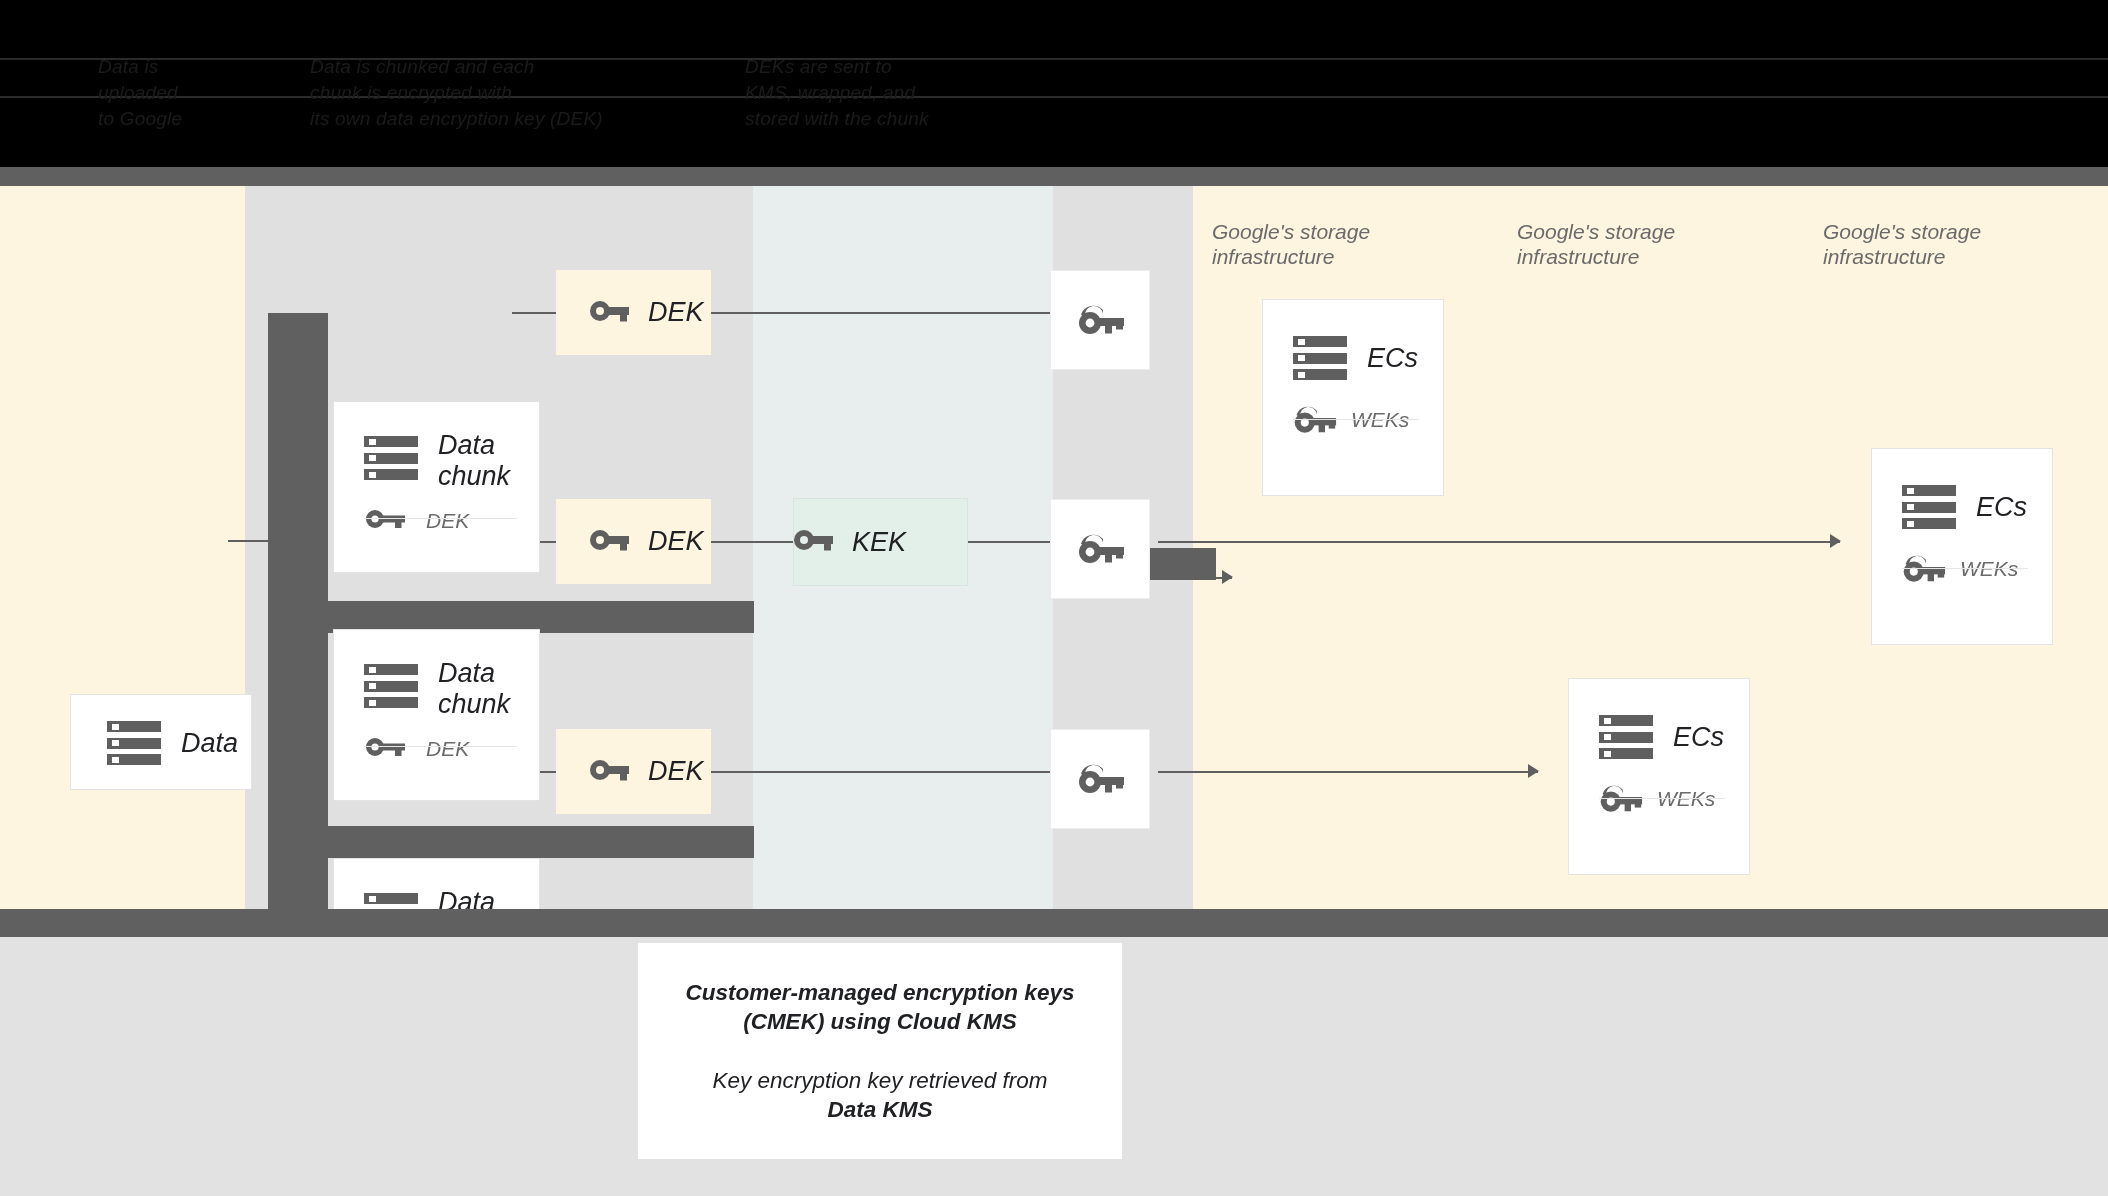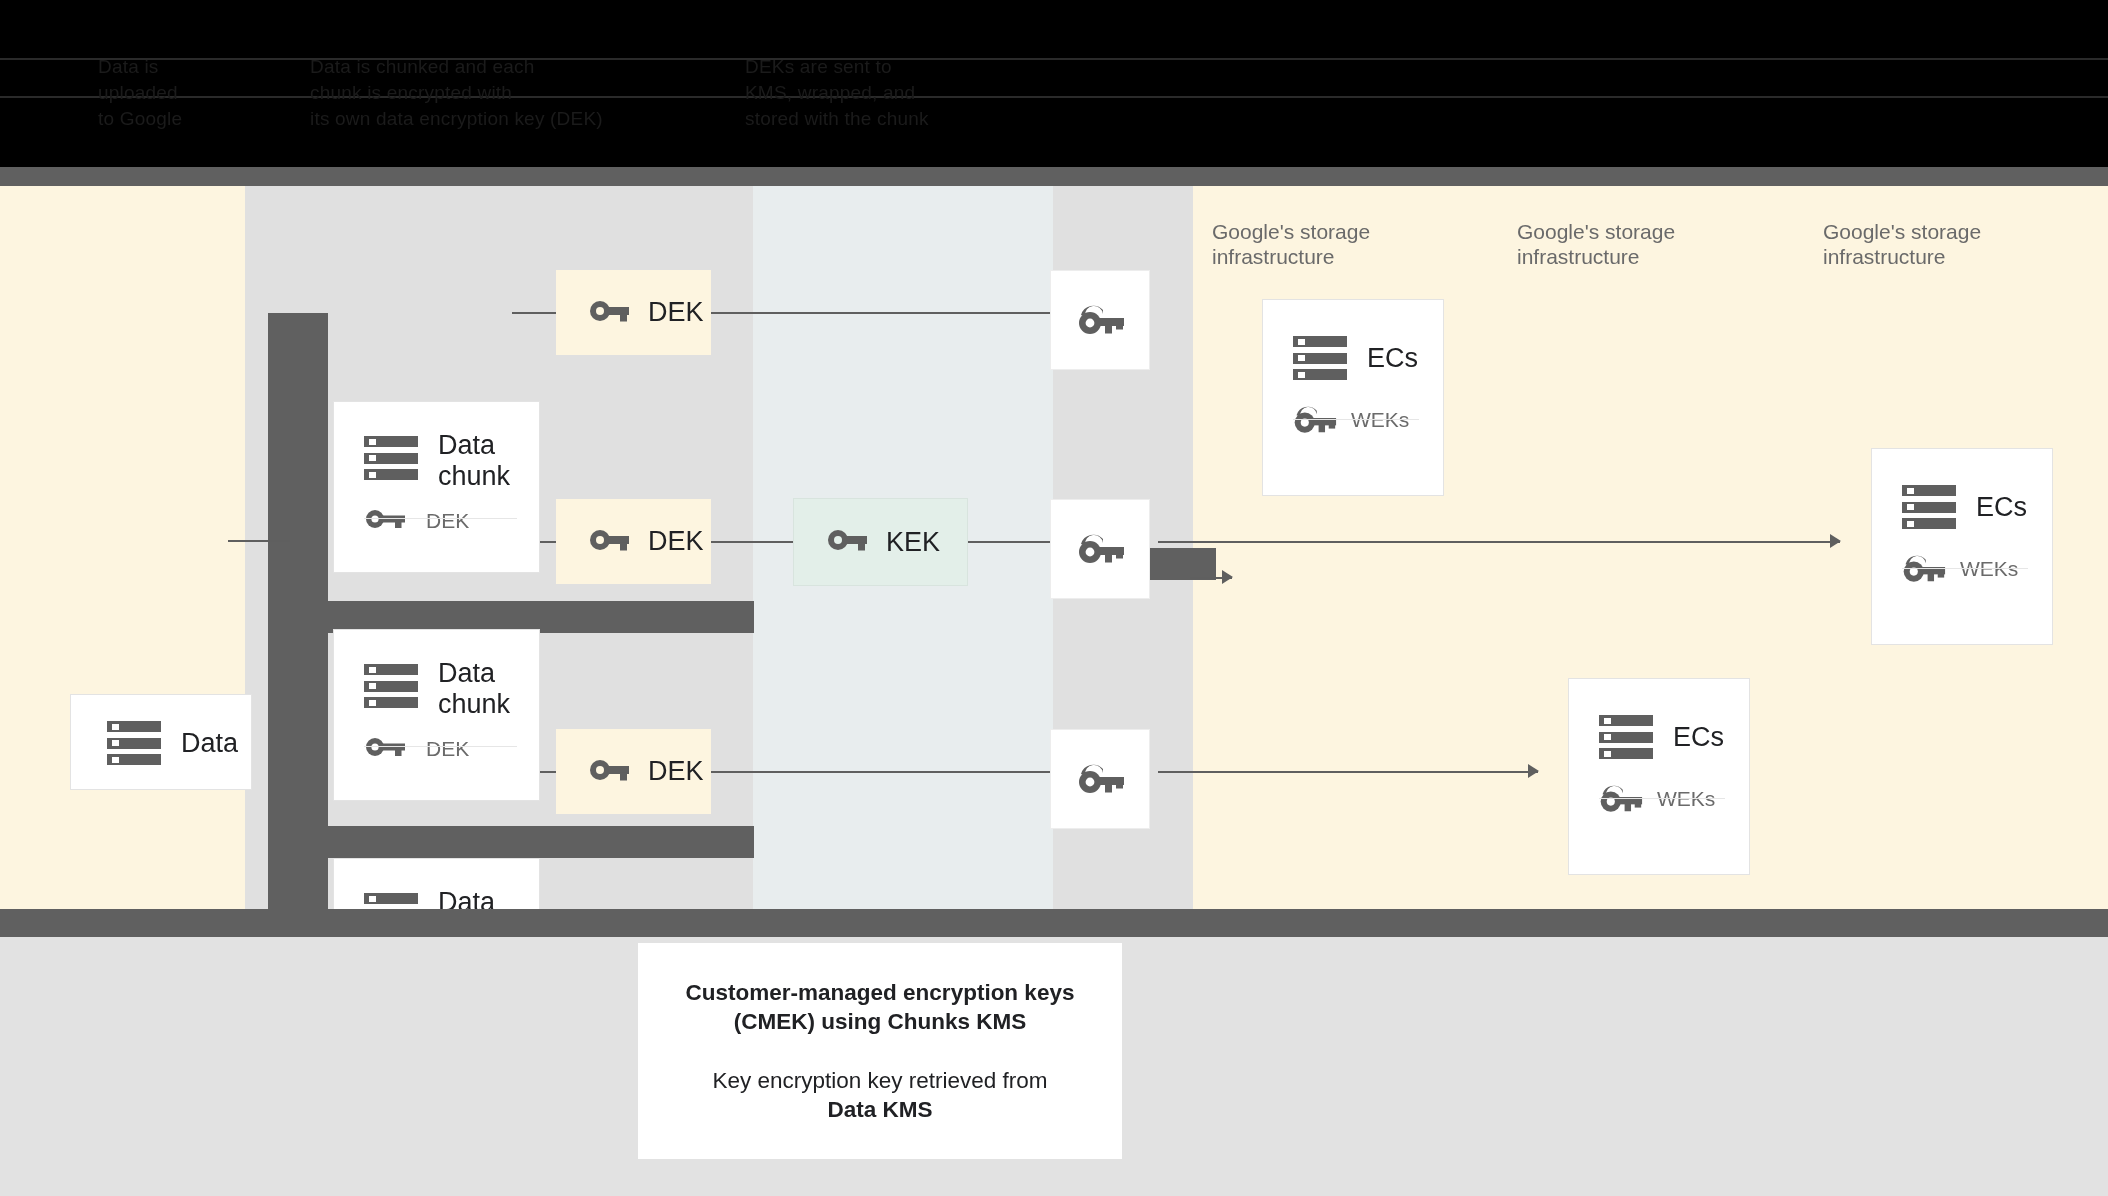--- a/index.html
+++ b/index.html
@@ -2,21 +2,21 @@
 <html><head>
 <meta charset="utf-8">
 <style>
   * { box-sizing: border-box; margin: 0; padding: 0; }
   html, body {
     width: 2108px; height: 1196px;
     background: #ffffff;
     font-family: "Liberation Sans", sans-serif;
     overflow: hidden;
   }
-  #stage { position: relative; width: 2108px; height: 1196px; background:#fdba74; }
+  #stage { position: relative; width: 2108px; height: 1196px; background:#fdba74;font-style:italic; }
 
   
   .header-band {
     position: absolute; left: 0; top: 0; width: 2108px; height: 167px;
     background: #000000; overflow: hidden;
   }
   .hdr-col { position: absolute; color: #1b1b1b; font-size: 19px; line-height: 26px;
              letter-spacing: .2px; white-space: pre-line; }
   .hdr-rule { position:absolute; background:#2a2a2a; height:2px; }
 
@@ -51,21 +51,21 @@
   
   .stack-icon { width:54px; height:44px; display:flex; flex-direction:column; justify-content:space-between; flex:0 0 auto;}
   .stack-icon .bar { height:11px; background:#5f5f5f; position:relative; }
   .stack-icon .bar::before { content:""; position:absolute; left:5px; top:2.5px; width:7px; height:6px; background:#ffffff; }
 
   .key-icon { flex:0 0 auto; }
   .wkey-icon { flex:0 0 auto; }
 
   
   .box-dek { position:absolute; background:#fdf5e0; display:flex; align-items:center; gap:18px; padding-left:34px; }
-  .box-kek { position:absolute; background:#e3efe9; border:1px solid #d8e4de; display:flex; align-items:center; gap:18px; padding-left:34px; }
+  .box-kek { position:absolute; background:#e3efe9; border:1px solid #d8e4de; display:flex; align-items:center; gap:18px; }
   .box-wek { position:absolute; background:#ffffff; border:1px solid #ededed; display:flex; align-items:center; justify-content:center; }
 
   .infra-label { position:absolute; font-size:21px; line-height:25px; color:#6a6a6a; white-space:pre-line; }
 
   
   .footer-bar { position:absolute; left:0; top:909px; width:2108px; height:28px; background:#606060; }
   .footer-area{ position:absolute; left:0; top:937px; width:2108px; height:259px; background:#e2e2e2; }
   .caption {
     position:absolute; left:638px; top:943px; width:484px; height:216px;
     background:#ffffff; display:flex; flex-direction:column;
@@ -376,21 +376,21 @@
     </div>
 
   </div>
 
   <div class="footer-bar"></div>
   <div class="footer-area"></div>
 
   <div class="caption">
     <p>
       <span class="b">Customer-managed encryption keys</span><br>
-      <span class="b">(CMEK) using Chunks KMS</span>
+      <span class="b">(CMEK) using Cloud KMS</span>
     </p>
     <p>
       <span>Key encryption key retrieved from</span><br>
       <span class="b">Data KMS</span>
     </p>
   </div>
 
 </div>
 
 </body></html>

